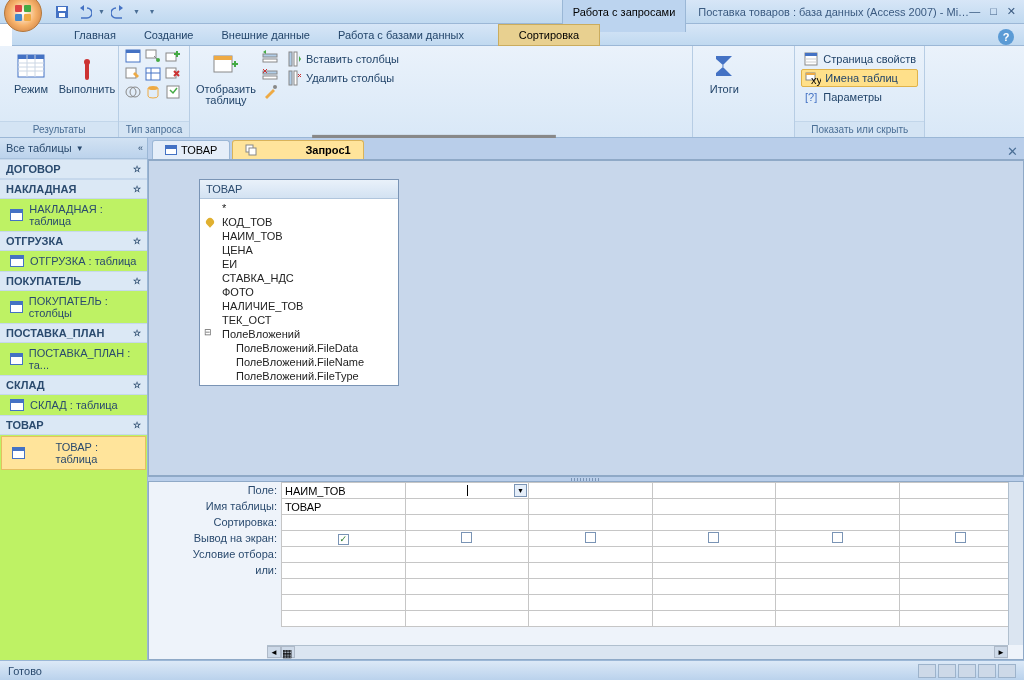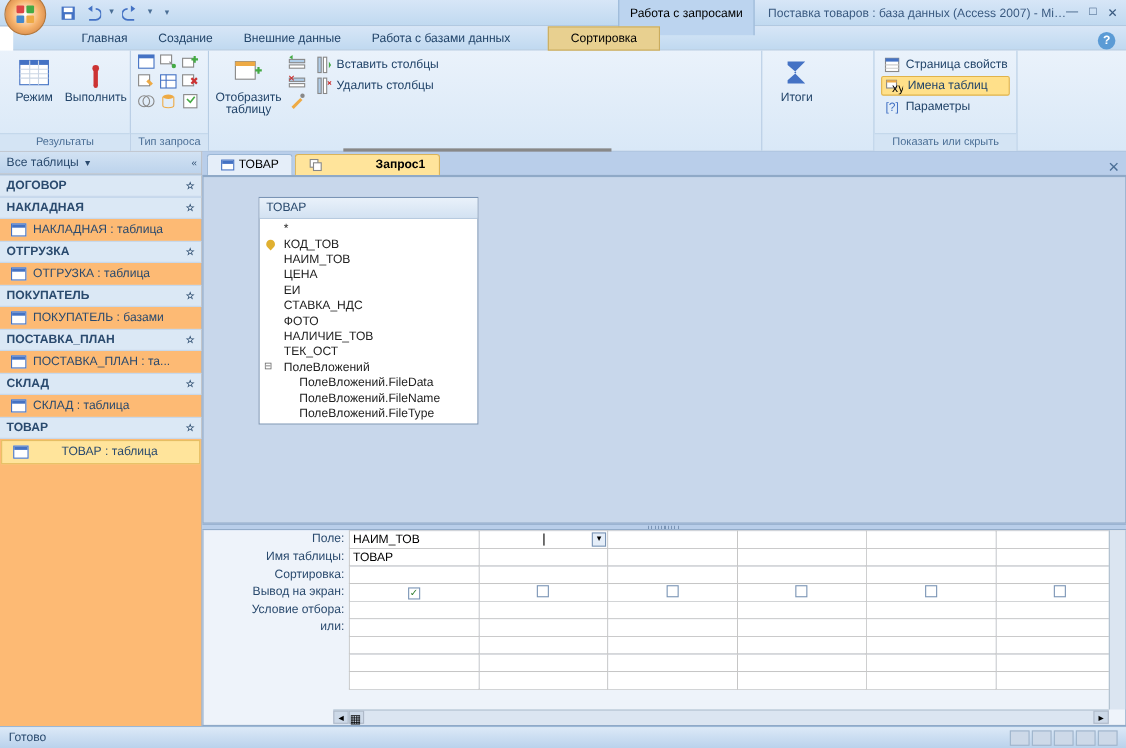--- a/index.html
+++ b/index.html
@@ -35,21 +35,21 @@
 .ropt .ic{width:16px;height:16px;}
 .ropt.hl { background:#ffe08a; border:1px solid #e0b34b; border-radius:2px; padding:0 3px; }
 .vcol { display:flex; flex-direction:column; gap:1px; }
 .return-box { display:flex; gap:4px; align-items:center; }
 .return-box select{font-size:11px;width:50px;}
 
 
 .body { display:flex; height:522px; }
 
 
-.nav { width:184px; background:#fdba74; border-right:1px solid #9bb7d6; display:flex; flex-direction:column; }
+.nav { width:148px; background:#bef264; border-right:1px solid #9bb7d6; display:flex; flex-direction:column; }
 .nav-hd { background:linear-gradient(#d2e2f3,#bcd3ec); padding:4px 6px; display:flex; align-items:center; border-bottom:1px solid #a8c1dc; color:#2a4a6e; font-weight:normal; }
 .nav-hd .chv { margin-left:auto; font-size:9px; letter-spacing:-2px; }
 .nav-grp-hd { background:#dbe8f5; padding:3px 6px; display:flex; align-items:center; border-top:1px solid #c6d8ec; border-bottom:1px solid #c6d8ec; font-weight:bold; color:#2a4a6e; }
 .nav-grp-hd .chv{margin-left:auto;font-size:9px;}
 .nav-item { padding:4px 6px 4px 10px; display:flex; align-items:center; gap:6px; color:#2a4a6e; }
 .nav-item.sel { background:#ffe49b; border:1px solid #e6be63; margin:1px;gap:30px; }
 .tbl-ic { width:14px; height:12px; background:#fff; border:1px solid #4472c4; position:relative; }
 .tbl-ic::before{content:"";position:absolute;top:0;left:0;right:0;height:3px;background:#4472c4;}
 
 
@@ -346,21 +346,21 @@
         <div class="nav-item">
           <span class="tbl-ic"></span>
           <span>ОТГРУЗКА : таблица</span>
         </div>
         <div class="nav-grp-hd">
           <span>ПОКУПАТЕЛЬ</span>
           <span class="chv">☆</span>
         </div>
         <div class="nav-item">
           <span class="tbl-ic"></span>
-          <span>ПОКУПАТЕЛЬ : базами</span>
+          <span>ПОКУПАТЕЛЬ : столбцы</span>
         </div>
         <div class="nav-grp-hd">
           <span>ПОСТАВКА_ПЛАН</span>
           <span class="chv">☆</span>
         </div>
         <div class="nav-item">
           <span class="tbl-ic"></span>
           <span>ПОСТАВКА_ПЛАН : та...</span>
         </div>
         <div class="nav-grp-hd">

